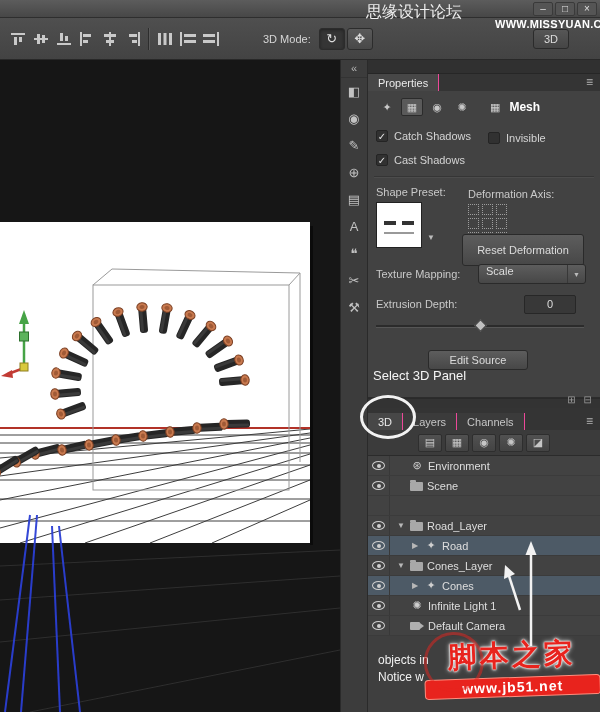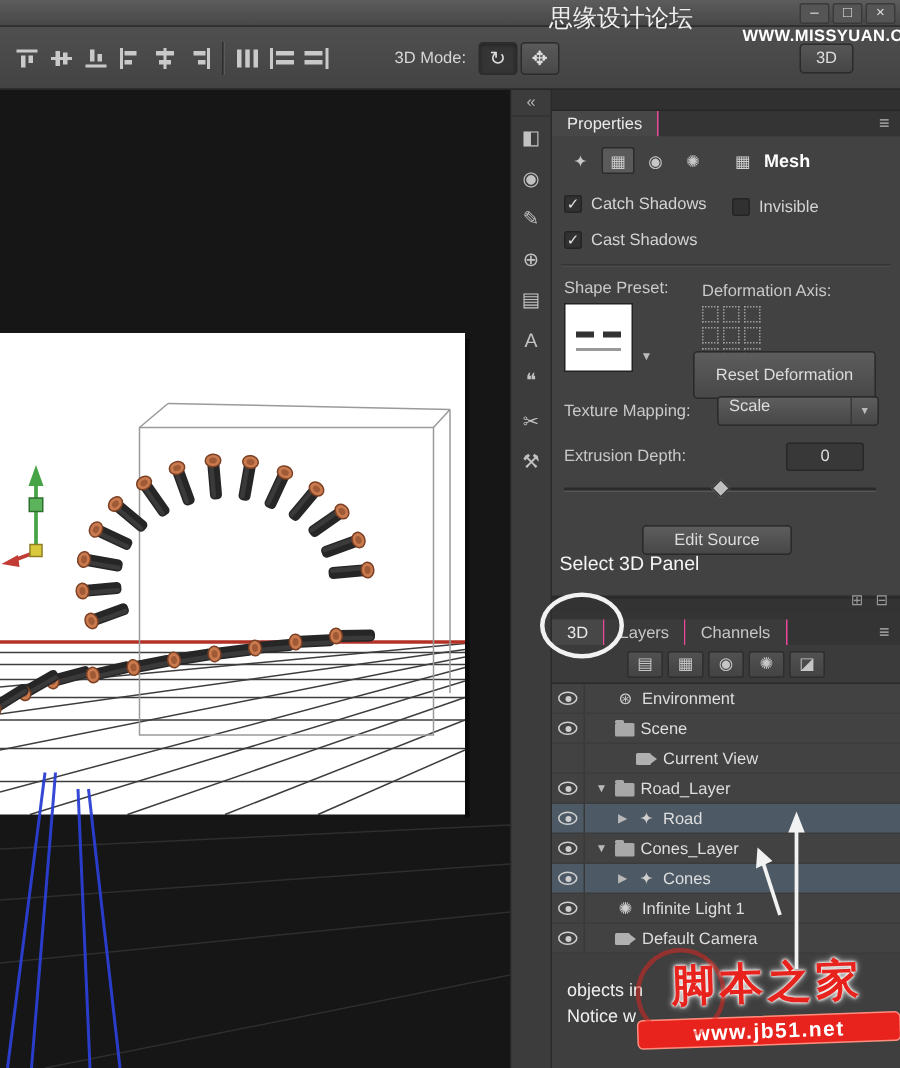--- a/index.html
+++ b/index.html
@@ -524,25 +524,20 @@
             <span class="eye"></span>
           </div>
           <div class="row-content" style="padding-left: 6px;">
             <span class="disc"></span>
             <span class="icon-folder"></span>
             <span>Scene</span>
           </div>
         </div>
         <div class="row">
           <div class="eye-cell"></div>
-          <div class="row-content" style="padding-left: 20px;">
-            <span class="disc"></span>
-            <span class="icon-camera"></span>
-            <span>Current View</span>
-          </div>
         </div>
         <div class="row">
           <div class="eye-cell">
             <span class="eye"></span>
           </div>
           <div class="row-content" style="padding-left: 6px;">
             <span class="disc">▼</span>
             <span class="icon-folder"></span>
             <span>Road_Layer</span>
           </div>

